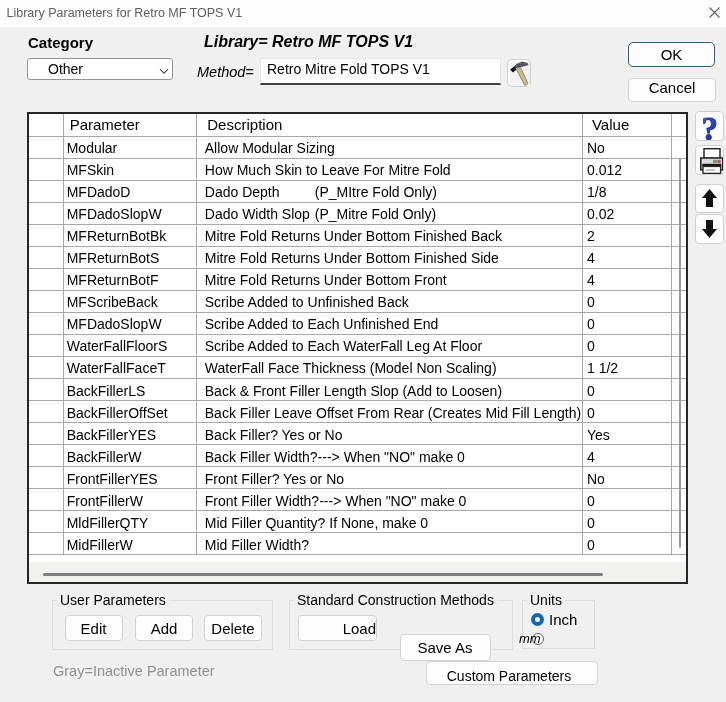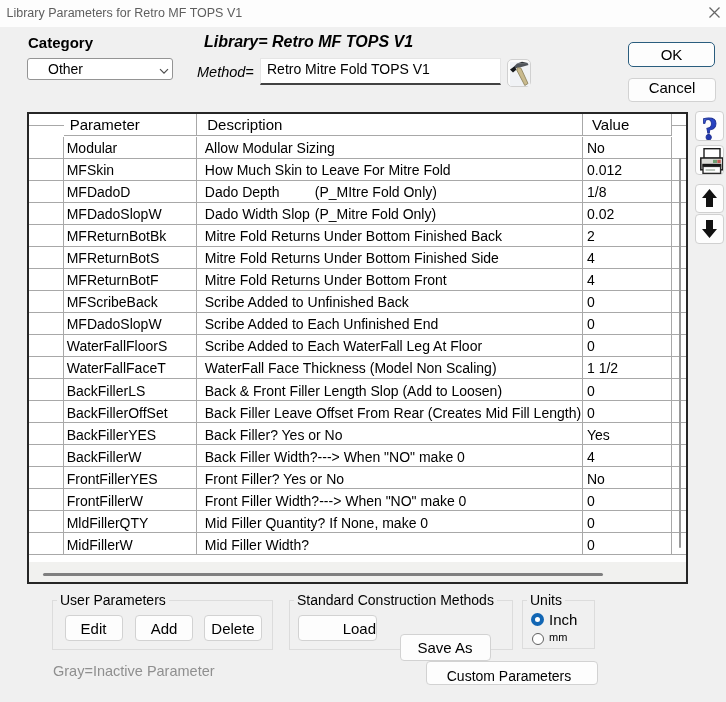--- a/index.html
+++ b/index.html
@@ -23,21 +23,21 @@
 .tr { display:flex; height:22.05px; }
 .tr > div { border-right:1px solid #a8a8a8; border-bottom:1px solid #a8a8a8; font-size:14px; color:#000; line-height:21px; padding-top:1.5px; white-space:nowrap; overflow:hidden; }
 .c0 { width:35.2px; }
 .c1 { width:133.1px; padding-left:2.5px; }
 .c2 { width:385.7px; padding-left:7.5px; }
 .c3 { width:88.6px; padding-left:4px; }
 .c4 { flex:1; border-right:none !important; }
 #thead .c1 { padding-left:5.5px; }
 #thead .c2 { padding-left:10px; }
 #thead .c3 { padding-left:9px; }
-#thead { height:22.5px; font-size:15px;align-items:center; }
+#thead { height:22.5px; font-size:15px; }
 #thead > div { line-height:21px; font-size:15px; padding-top:0; }
 #vthumb { left:649.6px; top:44px; width:2.8px; height:390px; background:#999; border-radius:2px; }
 #htrack { left:0px; top:448px; width:657px; height:20px; background:#f1f1ef; }
 #hthumb { left:14px; top:459px; width:560px; height:3px; background:#7f7f7f; border-radius:2px; }
 
 .sidebtn { width:29px; background:#fdfdfd; border:1px solid #d0d0d0; border-radius:4px; }
 #helpbtn { left:695px; top:111px; height:30px; }
 #printbtn { left:695px; top:145px; height:30px; }
 #upbtn { left:695px; top:184px; height:29px; }
 #downbtn { left:695px; top:214px; height:30px; }
@@ -51,21 +51,21 @@
 #editbtn { left:64.5px; top:614.5px; width:58px; height:26.5px; line-height:25px; }
 #addbtn { left:135px; top:614.5px; width:58px; height:26.5px; line-height:25px; }
 #delbtn { left:204px; top:614.5px; width:58px; height:26.5px; line-height:25px; }
 #loadbtn { left:297.5px; top:614.5px; width:79.5px; height:26.5px; line-height:25px;text-align:right; }
 #savebtn { left:399.5px; top:634px; width:91px; height:26.5px; line-height:25px; }
 #custbtn { left:426px; top:661px; width:172px; height:24px; line-height:29px; font-size:14px; padding-right:6px; }
 .radio { position:absolute; width:12px; height:12px; border-radius:50%; background:#fff; }
 #radio-inch { left:531px; top:612.5px; width:13px; height:13px; border:4px solid #1266b4; }
 #radio-mm { left:531.5px; top:633px; border:1.5px solid #606060; }
 #inchlbl { left:549px; top:611px; font-size:15px; }
-#mmlbl { left:549px; top:631px; font-size:11px; }
+#mmlbl { left:519px; top:631px; font-size:13px;font-style:italic; }
 #graylbl { left:53px; top:663px; font-size:14.5px; color:#8f8f8f; }
 </style></head>
 <body>
 <div class="abs" id="titlebar"></div>
 <div class="abs" id="title">Library Parameters for Retro MF TOPS V1</div>
 <svg class="abs" id="closex" width="17" height="17" viewBox="0 0 17 17">
     <path d="M3.5 3.5 L13.5 13.5 M13.5 3.5 L3.5 13.5" stroke="#666" stroke-width="1.25" fill="none"></path>
   </svg>
 
 <div class="abs" id="catlbl">Category</div>

